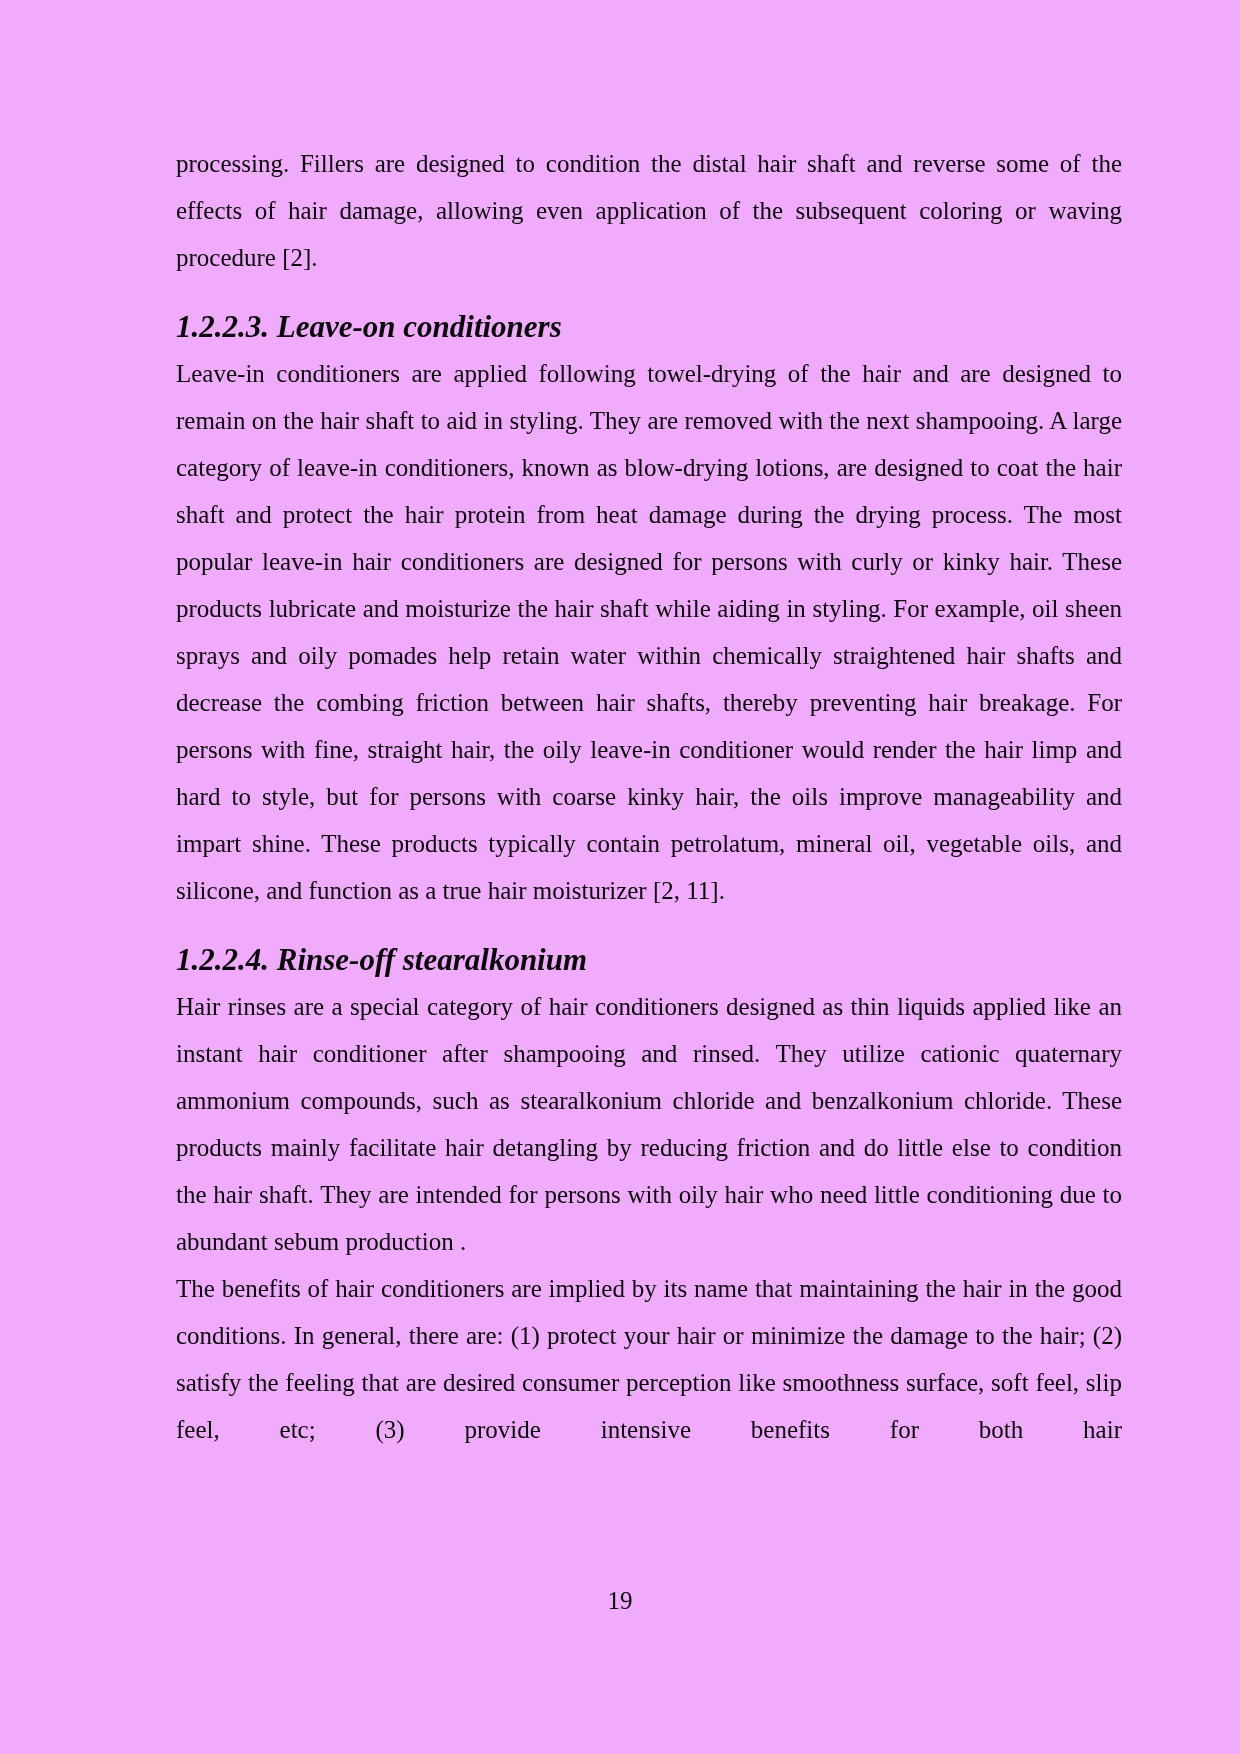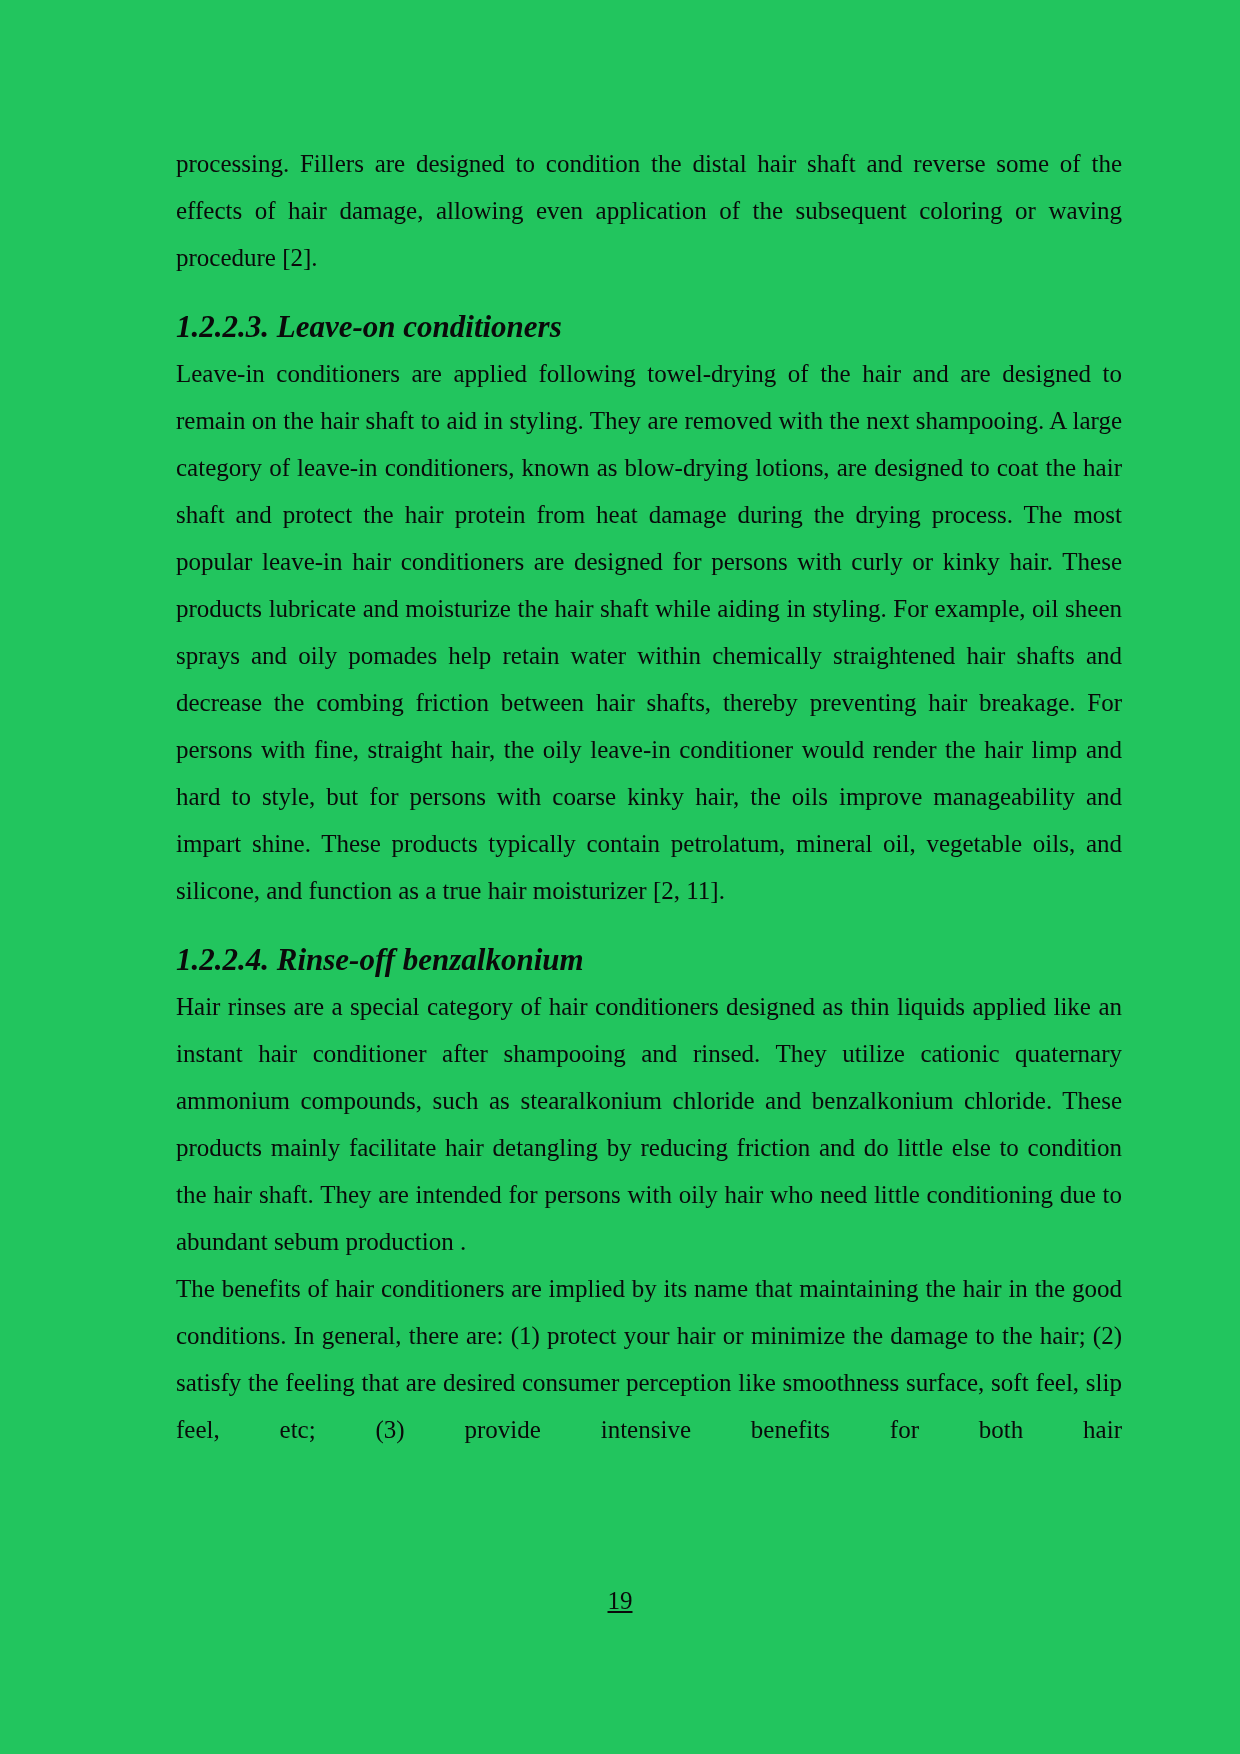--- a/index.html
+++ b/index.html
@@ -4,21 +4,21 @@
 <style>
   html, body {
     margin: 0;
     padding: 0;
     background: #ffffff;
   }
   .page {
     position: relative;
     width: 1240px;
     height: 1754px;
-    background: #22c55e;
+    background: #f0abfc;
     box-sizing: border-box;
     padding: 140px 118px 0 176px;
     color: #000000;
     font-family: "Liberation Serif", "DejaVu Serif", serif;
   }
   .para {
     margin: 0;
     font-size: 25px;
     line-height: 47px;
     text-align: justify;
@@ -38,35 +38,34 @@
   }
   .page-number {
     position: absolute;
     top: 1577px;
     left: 0;
     width: 1240px;
     text-align: center;
     font-size: 25px;
     line-height: 47px;
     color: #0a0a0a;
-    text-decoration: underline;
   }
 </style>
 </head>
 <body>
 
 <div class="page">
 
   <p class="para">processing. Fillers are designed to condition the distal hair shaft and reverse some of the effects of hair damage, allowing even application of the subsequent coloring or waving procedure [2].</p>
 
   <h3 class="heading">1.2.2.3. Leave-on conditioners</h3>
 
   <p class="para">Leave-in conditioners are applied following towel-drying of the hair and are designed to remain on the hair shaft to aid in styling. They are removed with the next shampooing. A large category of leave-in conditioners, known as blow-drying lotions, are designed to coat the hair shaft and protect the hair protein from heat damage during the drying process. The most popular leave-in hair conditioners are designed for persons with curly or kinky hair. These products lubricate and moisturize the hair shaft while aiding in styling. For example, oil sheen sprays and oily pomades help retain water within chemically straightened hair shafts and decrease the combing friction between hair shafts, thereby preventing hair breakage. For persons with fine, straight hair, the oily leave-in conditioner would render the hair limp and hard to style, but for persons with coarse kinky hair, the oils improve manageability and impart shine. These products typically contain petrolatum, mineral oil, vegetable oils, and silicone, and function as a true hair moisturizer [2, 11].</p>
 
-  <h3 class="heading">1.2.2.4. Rinse-off benzalkonium</h3>
+  <h3 class="heading">1.2.2.4. Rinse-off stearalkonium</h3>
 
   <p class="para">Hair rinses are a special category of hair conditioners designed as thin liquids applied like an instant hair conditioner after shampooing and rinsed. They utilize cationic quaternary ammonium compounds, such as stearalkonium chloride and benzalkonium chloride. These products mainly facilitate hair detangling by reducing friction and do little else to condition the hair shaft. They are intended for persons with oily hair who need little conditioning due to abundant sebum production .</p>
 
 
   <p class="para justify-last">The benefits of hair conditioners are implied by its name that maintaining the hair in the good conditions. In general, there are: (1) protect your hair or minimize the damage to the hair; (2) satisfy the feeling that are desired consumer perception like smoothness surface, soft feel, slip feel, etc; (3) provide intensive  benefits for both hair</p>
 
   <div class="page-number">19</div>
 
 </div>
 

